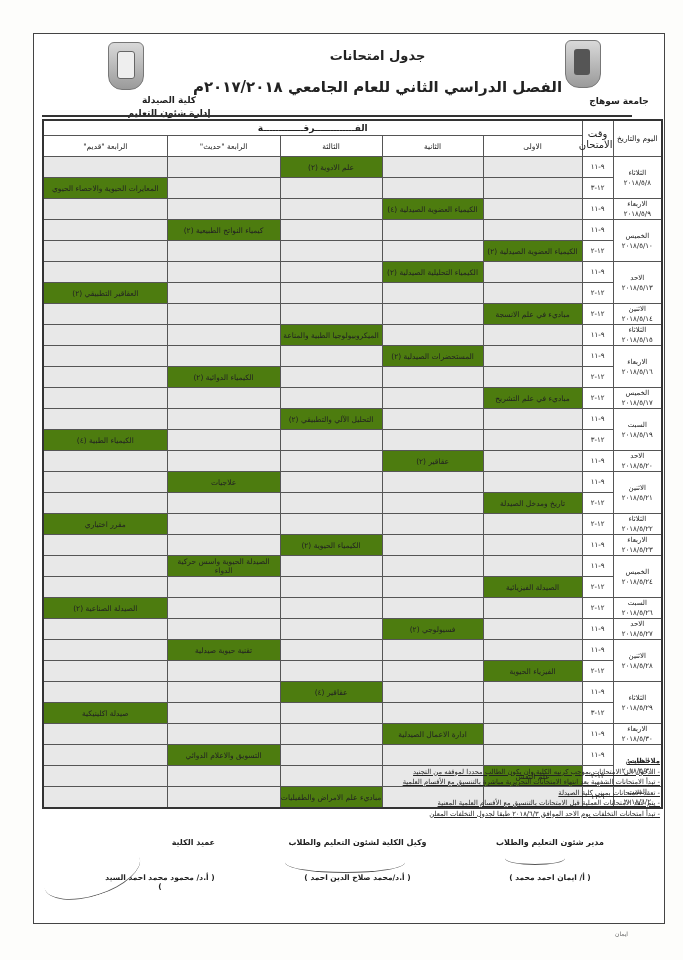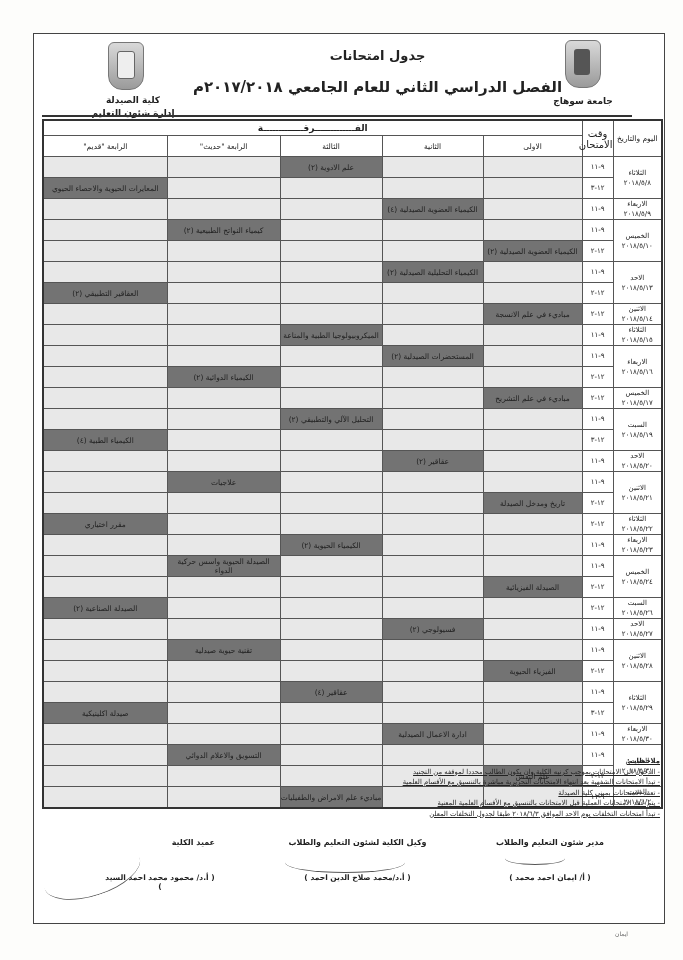--- a/index.html
+++ b/index.html
@@ -9,31 +9,31 @@
            border:1.5px solid #444; box-sizing:border-box; background:#fff; }
   .hdr-title { position:absolute; left:0; width:683px; text-align:center; direction:rtl;margin-left:36px; }
   .t1 { top:48px; font-size:13px; font-weight:bold; }
   .t2 { top:78px; font-size:15px; font-weight:bold; }
   .logo { position:absolute; width:34px; height:46px; border:1px solid #777; border-radius:6px 6px 14px 14px;
           background:linear-gradient(#d9d9d9,#9a9a9a); }
   .logo-left { left:108px; top:42px; }
   .logo-right { left:565px; top:40px; }
   .logo-inner { position:absolute; left:8px; top:8px; width:16px; height:26px; background:#555; border-radius:3px; }
   .logo-left .logo-inner { background:#eee; border:1px solid #666; }
-  .uni-label { position:absolute; direction:rtl; font-size:9px; font-weight:bold; text-align:center; }
+  .uni-label { position:absolute; direction:rtl; font-size:9px; font-weight:bold; text-align:center;margin-left:36px; }
   .uni-right { left:548px; top:96px; width:70px; }
   .fac-left { left:88px; top:94px; width:90px; line-height:13px; }
   .hline { position:absolute; left:42px; top:115px; width:590px; height:2px; background:#333; }
 
   table.sched { position:absolute; left:42px; top:119px; width:619px; border-collapse:collapse;
                 direction:rtl; table-layout:fixed; border:2px solid #333; }
   .sched td, .sched th { border:1px solid #555; font-size:7.5px; text-align:center; padding:0; height:20px; }
   .sched th { font-weight:normal; background:#fff; }
   .sched td.c { background:#e8e8e8; }
-  .sched td.c.on { background:#737373; }
+  .sched td.c.on { background:#4d7c0f; }
   .sched td.time { background:#fff; font-size:7px; }
   .sched td.day { background:#fff; font-size:7px; line-height:10px; }
   .sched th.top { height:14px; font-weight:bold; font-size:9px; letter-spacing:4px; }
 
   .notes { position:absolute; left:360px; top:756px; width:300px; direction:rtl; font-size:6.8px; line-height:10.5px; }
   .notes .ttl { text-decoration:underline; font-weight:bold; }
   .notes .n { text-decoration:underline; }
 
   .sig { position:absolute; direction:rtl; text-align:center; font-size:8px; font-weight:bold; }
   .sig .name { margin-top:26px; font-size:7.5px; }

